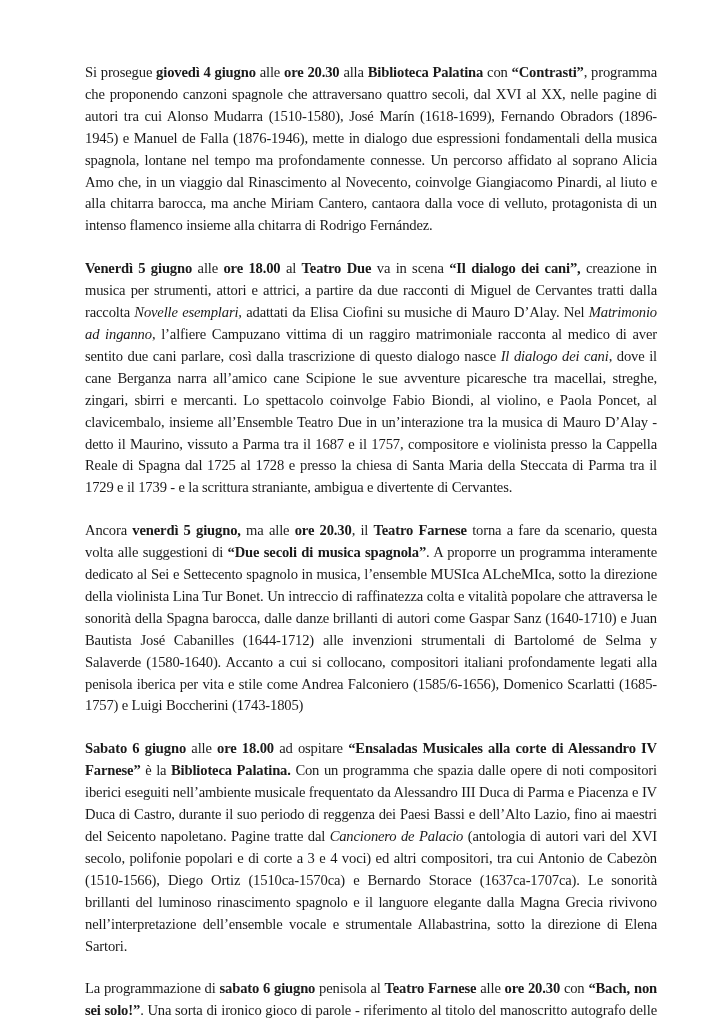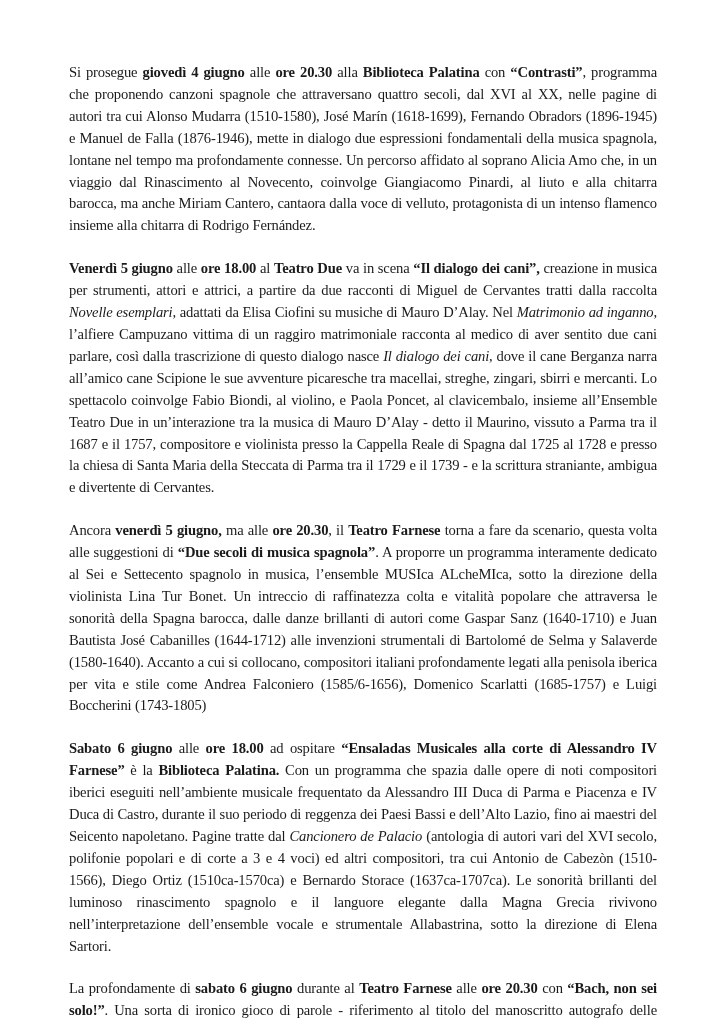--- a/index.html
+++ b/index.html
@@ -3,26 +3,26 @@
 <meta charset="utf-8">
 <style>
   html, body { margin: 0; padding: 0; background: #ffffff; }
   body { width: 724px; height: 1024px; overflow: hidden; position: relative; }
   .page {
     position: absolute; left: 69px; top: 62px; width: 588px;
     font-family: "Liberation Serif", "DejaVu Serif", serif;
     font-size: 14.6px; line-height: 21.9px; color: #1a1a1a;
     text-align: justify; letter-spacing: -0.15px;
   }
-  .para { margin: 0 0 21px 0; }
+  .para { margin: 0 0 21px 16px; }
   b { font-weight: bold; }
   i { }
 </style>
 </head>
 <body>
 
 <div class="page" id="page">
     <p class="para"><span>Si prosegue </span><b>giovedì 4 giugno</b><span> alle </span><b>ore 20.30</b><span> alla </span><b>Biblioteca Palatina</b><span> con </span><b>“Contrasti”</b><span>, programma che proponendo canzoni spagnole che attraversano quattro secoli, dal XVI al XX, nelle pagine di autori tra cui Alonso Mudarra (1510-1580), José Marín (1618-1699), Fernando Obradors (1896-1945) e Manuel de Falla (1876-1946), mette in dialogo due espressioni fondamentali della musica spagnola, lontane nel tempo ma profondamente connesse. Un percorso affidato al soprano Alicia Amo che, in un viaggio dal Rinascimento al Novecento, coinvolge Giangiacomo Pinardi, al liuto e alla chitarra barocca, ma anche Miriam Cantero, cantaora dalla voce di velluto, protagonista di un intenso flamenco insieme alla chitarra di Rodrigo Fernández.</span></p>
     <p class="para"><b>Venerdì 5 giugno</b><span> alle </span><b>ore 18.00</b><span> al </span><b>Teatro Due</b><span> va in scena </span><b>“Il dialogo dei cani”,</b><span> creazione in musica per strumenti, attori e attrici, a partire da due racconti di Miguel de Cervantes tratti dalla raccolta </span><i>Novelle esemplari,</i><span> adattati da Elisa Ciofini su musiche di Mauro D’Alay. Nel </span><i>Matrimonio ad inganno</i><span>, l’alfiere Campuzano vittima di un raggiro matrimoniale racconta al medico di aver sentito due cani parlare, così dalla trascrizione di questo dialogo nasce </span><i>Il dialogo dei cani</i><span>, dove il cane Berganza narra all’amico cane Scipione le sue avventure picaresche tra macellai, streghe, zingari, sbirri e mercanti. Lo spettacolo coinvolge Fabio Biondi, al violino, e Paola Poncet, al clavicembalo, insieme all’Ensemble Teatro Due in un’interazione tra la musica di Mauro D’Alay - detto il Maurino, vissuto a Parma tra il 1687 e il 1757, compositore e violinista presso la Cappella Reale di Spagna dal 1725 al 1728 e presso la chiesa di Santa Maria della Steccata di Parma tra il 1729 e il 1739 - e la scrittura straniante, ambigua e divertente di Cervantes.</span></p>
     <p class="para"><span>Ancora </span><b>venerdì 5 giugno,</b><span> ma alle </span><b>ore 20.30</b><span>, il </span><b>Teatro Farnese</b><span> torna a fare da scenario, questa volta alle suggestioni di </span><b>“Due secoli di musica spagnola”</b><span>. A proporre un programma interamente dedicato al Sei e Settecento spagnolo in musica, l’ensemble MUSIca ALcheMIca, sotto la direzione della violinista Lina Tur Bonet. Un intreccio di raffinatezza colta e vitalità popolare che attraversa le sonorità della Spagna barocca, dalle danze brillanti di autori come Gaspar Sanz (1640-1710) e Juan Bautista José Cabanilles (1644-1712) alle invenzioni strumentali di Bartolomé de Selma y Salaverde (1580-1640). Accanto a cui si collocano, compositori italiani profondamente legati alla penisola iberica per vita e stile come Andrea Falconiero (1585/6-1656), Domenico Scarlatti (1685-1757) e Luigi Boccherini (1743-1805)</span></p>
     <p class="para"><b>Sabato 6 giugno</b><span> alle </span><b>ore 18.00</b><span> ad ospitare </span><b>“Ensaladas Musicales alla corte di Alessandro IV Farnese”</b><span> è la </span><b>Biblioteca Palatina.</b><span> Con un programma che spazia dalle opere di noti compositori iberici eseguiti nell’ambiente musicale frequentato da Alessandro III Duca di Parma e Piacenza e IV Duca di Castro, durante il suo periodo di reggenza dei Paesi Bassi e dell’Alto Lazio, fino ai maestri del Seicento napoletano. Pagine tratte dal </span><i>Cancionero de Palacio</i><span> (antologia di autori vari del XVI secolo, polifonie popolari e di corte a 3 e 4 voci) ed altri compositori, tra cui Antonio de Cabezòn (1510-1566), Diego Ortiz (1510ca-1570ca) e Bernardo Storace (1637ca-1707ca). Le sonorità brillanti del luminoso rinascimento spagnolo e il languore elegante dalla Magna Grecia rivivono nell’interpretazione dell’ensemble vocale e strumentale Allabastrina, sotto la direzione di Elena Sartori.</span></p>
-    <p class="para"><span>La profondamente di </span><b>sabato 6 giugno</b><span> durante al </span><b>Teatro Farnese</b><span> alle </span><b>ore 20.30</b><span> con </span><b>“Bach, non sei solo!”</b><span>. Una sorta di ironico gioco di parole - riferimento al titolo del manoscritto autografo delle bachiane </span></p>
+    <p class="para"><span>La programmazione di </span><b>sabato 6 giugno</b><span> penisola al </span><b>Teatro Farnese</b><span> alle </span><b>ore 20.30</b><span> con </span><b>“Bach, non sei solo!”</b><span>. Una sorta di ironico gioco di parole - riferimento al titolo del manoscritto autografo delle bachiane </span></p>
   </div>
 
 </body></html>

